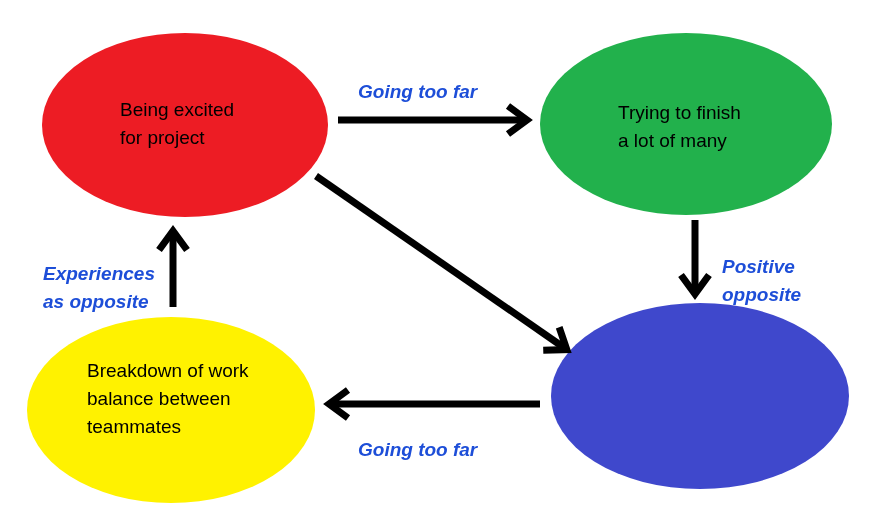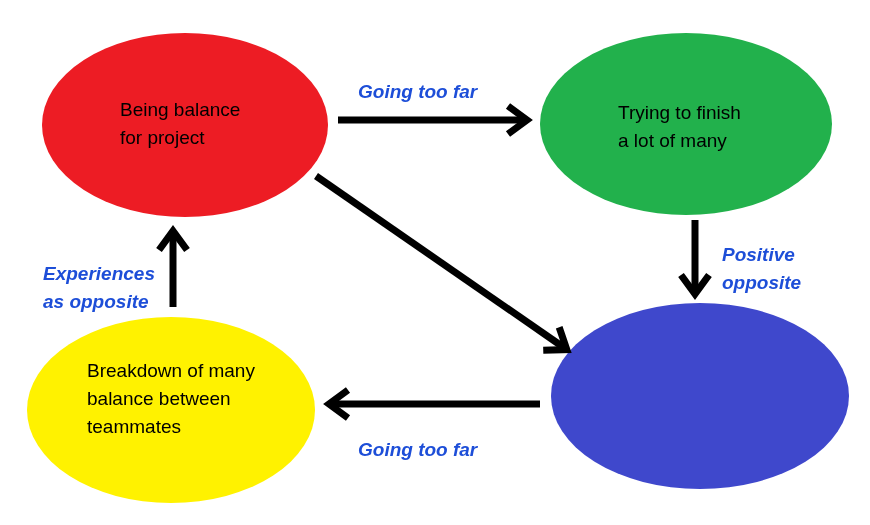--- a/index.html
+++ b/index.html
@@ -57,28 +57,28 @@
 
     <g stroke="#000000" stroke-width="7" fill="none">
       <line x1="338" y1="120" x2="526" y2="120" marker-end="url(#ah)"></line>
       <line x1="695" y1="220" x2="695" y2="293" marker-end="url(#ah)"></line>
       <line x1="316" y1="176" x2="566" y2="349" marker-end="url(#ah)"></line>
       <line x1="540" y1="404" x2="330" y2="404" marker-end="url(#ah)"></line>
       <line x1="173" y1="307" x2="173" y2="232" marker-end="url(#ah)"></line>
     </g>
   </svg>
 
-  <div class="node-label" style="left:120px; top:96px;">Being balance
+  <div class="node-label" style="left:120px; top:96px;">Being excited
 for project</div>
   <div class="node-label" style="left:618px; top:99px;">Trying to finish
 a lot of many</div>
-  <div class="node-label" style="left:87px; top:357px;">Breakdown of many
+  <div class="node-label" style="left:87px; top:357px;">Breakdown of work
 balance between
 teammates</div>
 
   <div class="edge-label" style="left:358px; top:63px;">Going too far</div>
-  <div class="edge-label" style="left:722px; top:226px;">Positive
+  <div class="edge-label" style="left:722px; top:238px;">Positive
 opposite</div>
   <div class="edge-label" style="left:358px; top:421px;">Going too far</div>
   <div class="edge-label" style="left:43px; top:245px;">Experiences
 as opposite</div>
 
 </div>
 
 </body></html>

